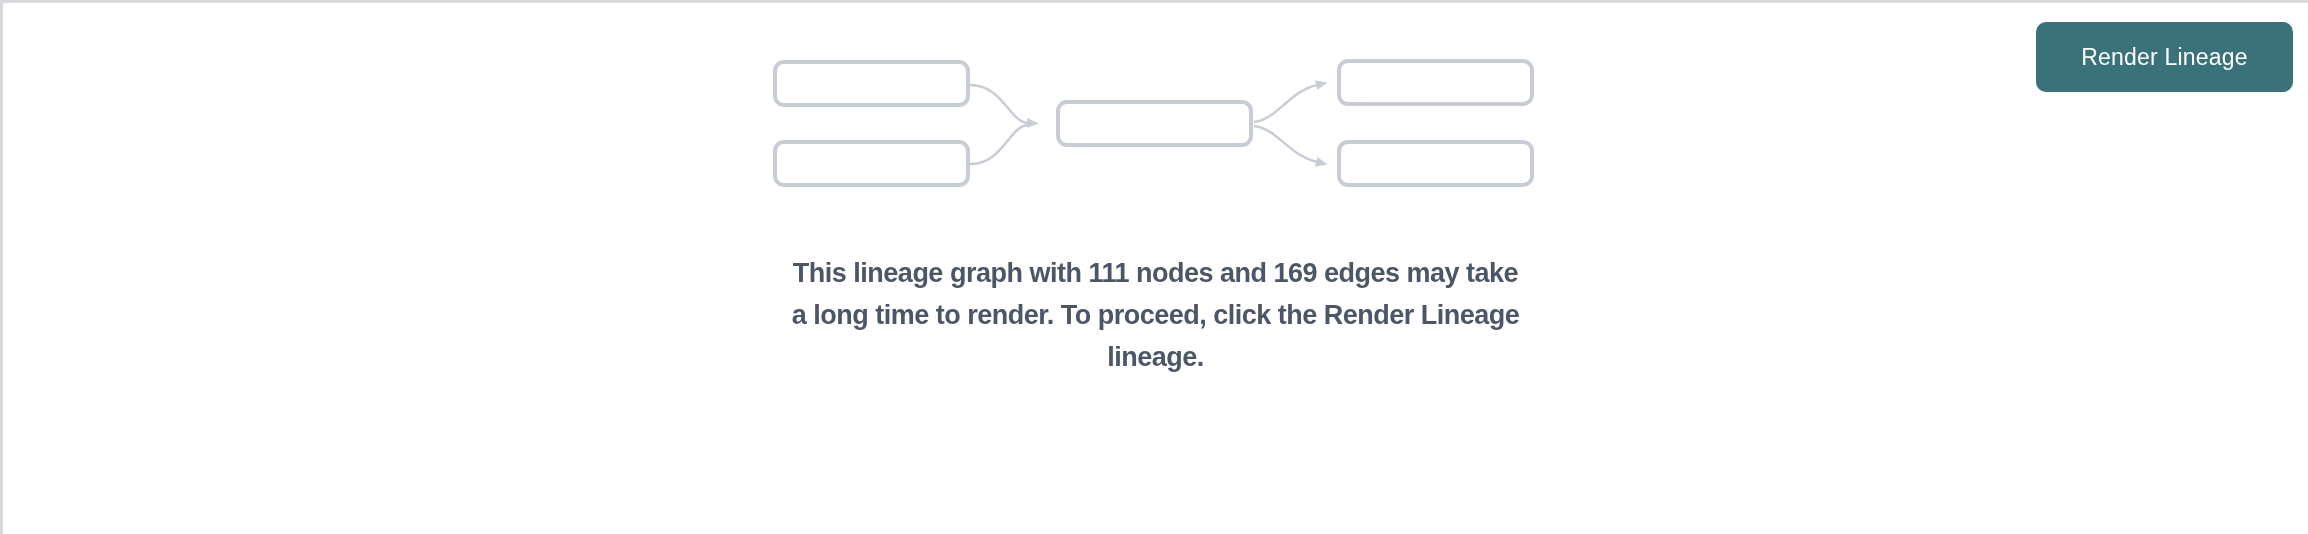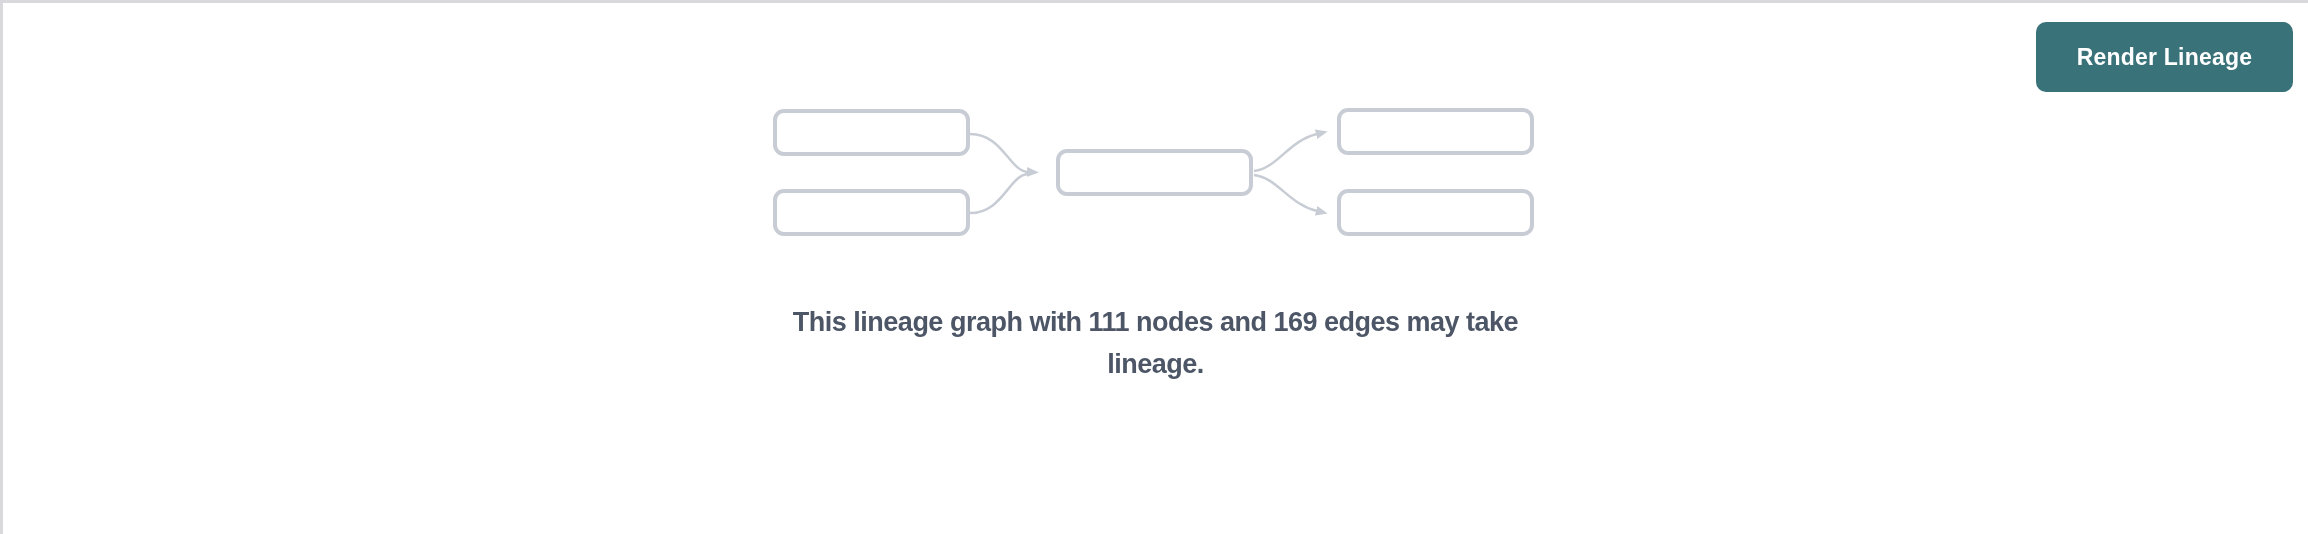--- a/index.html
+++ b/index.html
@@ -21,33 +21,33 @@
     top: 19px;
     right: 15px;
     width: 257px;
     height: 70px;
     background: #397279;
     color: #ffffff;
     border: none;
     border-radius: 10px;
     font-family: "Liberation Sans", sans-serif;
     font-size: 23px;
-    font-weight: 700;
+    font-weight: 400;
     letter-spacing: 0.2px;
     cursor: pointer;
     display: flex;
     align-items: center;
     justify-content: center;
   }
 
   .content {
     display: flex;
     flex-direction: column;
     align-items: center;
-    padding-top: 105px;
+    padding-top: 56px;
   }
 
   .graph-svg { display: block; }
 
   .message {
     margin-top: 63px;
     text-align: center;
     color: #4D5666;
     font-size: 27px;
     font-weight: 700;
@@ -83,17 +83,18 @@
         <rect x="2" y="3" width="193" height="43" rx="9"></rect>
         <rect x="2" y="83" width="193" height="43" rx="9"></rect>
         <rect x="285" y="43" width="193" height="43" rx="9"></rect>
         <rect x="566" y="2" width="193" height="43" rx="9"></rect>
         <rect x="566" y="83" width="193" height="43" rx="9"></rect>
       </g>
     </svg>
 
     <div class="message">
       <span class="line">This lineage graph with 111 nodes and 169 edges may take</span>
+      <span class="line">a long time to render. To proceed, click the Render Lineage</span>
       <span class="line">lineage.</span>
     </div>
 
   </div>
 </div>
 
 </body></html>

